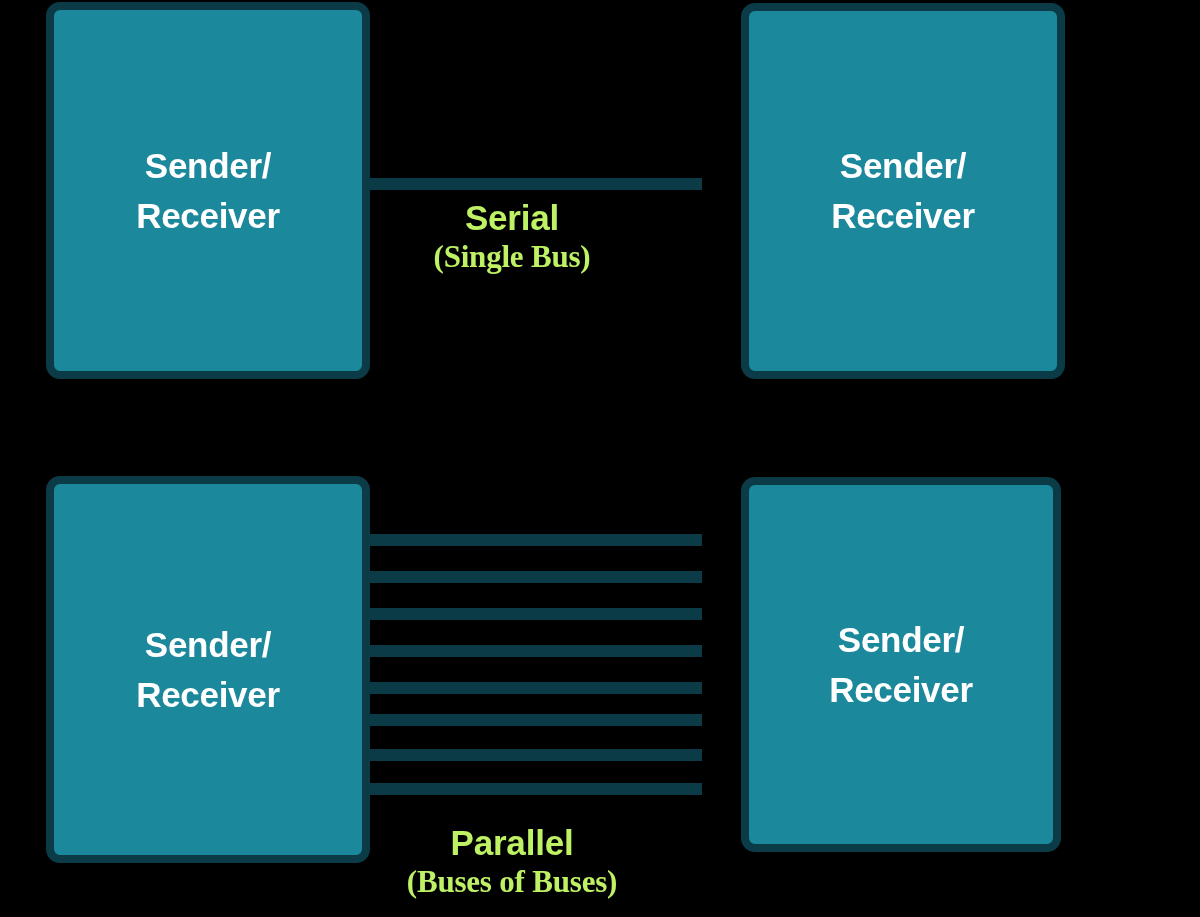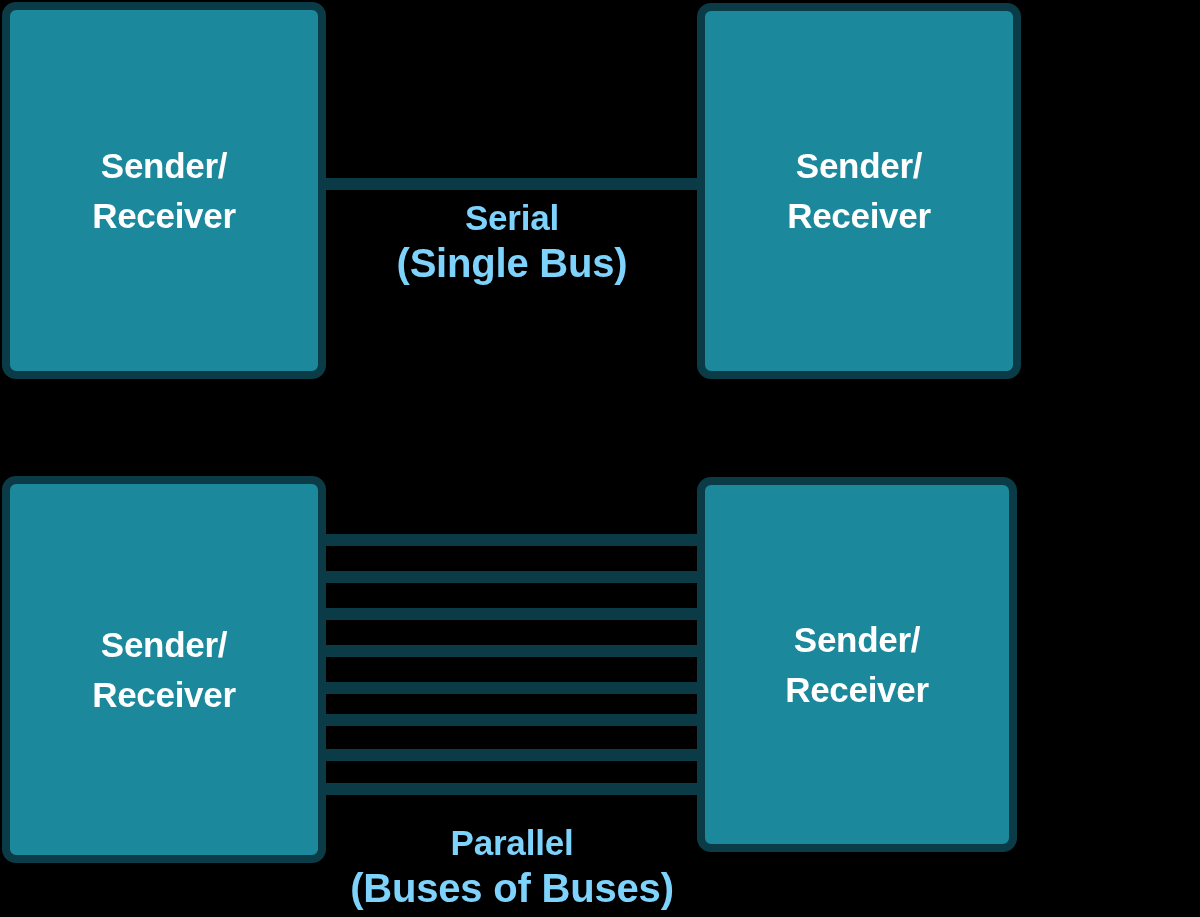--- a/index.html
+++ b/index.html
@@ -22,20 +22,21 @@
   .node-box {
     position: absolute;
     box-sizing: border-box;
     background: #1B889B;
     border: 8px solid #0B3B47;
     border-radius: 14px;
     display: flex;
     align-items: center;
     justify-content: center;
     z-index: 3;
+    margin-left: 44px;
   }
   .node-label {
     color: #FFFFFF;
     font-weight: bold;
     font-size: 35px;
     line-height: 1.42;
     text-align: center;
     letter-spacing: -0.3px;
     white-space: pre-line;
     user-select: none;
@@ -53,21 +54,21 @@
     height: 12px;
     z-index: 1;
   }
   .serial-line  { left: 322px; width: 380px; }
   .parallel-line{ left: 322px; width: 380px; }
 
   
   .bus-caption {
     position: absolute;
     text-align: center;
-    color: #7dd3fc;
+    color: #bef264;
     font-weight: bold;
     user-select: none;
     z-index: 2;
   }
   #serial-caption {
     left: 330px;
     top: 198px;
     width: 364px;
   }
   #parallel-caption {
@@ -77,24 +78,25 @@
     margin-top: 20px;
   }
   .caption-primary {
     display: block;
     font-size: 35px;
     line-height: 1.15;
     letter-spacing: -0.2px;
   }
   .caption-secondary {
     display: block;
-    font-size: 40px;
+    font-size: 31px;
     line-height: 1.25;
     letter-spacing: -0.2px;
     white-space: nowrap;
+    font-family: Liberation Serif, serif;
   }
 </style>
 </head>
 <body>
 
 <div id="canvas">
 
   <div class="bus-line serial-line" style="top:178px;"></div>
 
   <div class="bus-line parallel-line" style="top:534px;"></div>

